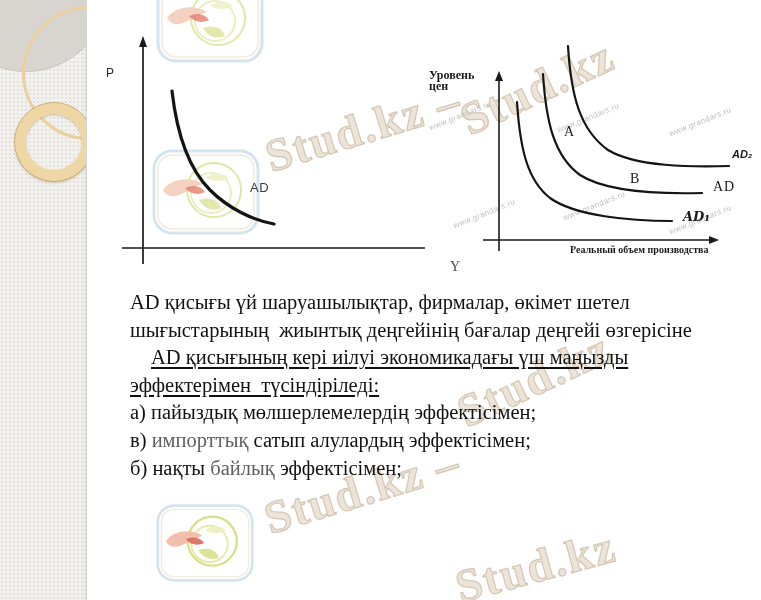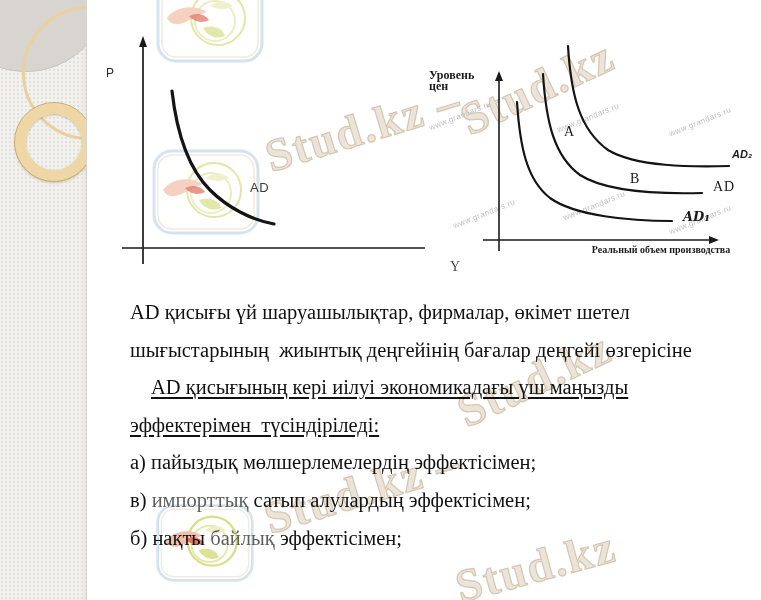--- a/index.html
+++ b/index.html
@@ -54,27 +54,27 @@
   .chart-label{position:absolute;z-index:6;color:#1a1a1a;}
   .lbl-p{left:106px;top:66px;font-family:"Liberation Sans",sans-serif;font-size:12px;color:#2b2b2b;}
   .lbl-ad-left{left:250px;top:180px;font-family:"Liberation Sans",sans-serif;font-size:13px;letter-spacing:0.5px;color:#3c3c3c;}
   .lbl-y{left:450px;top:259px;font-size:14px;color:#4a4a4a;}
   .lbl-price{left:429px;top:70px;width:50px;text-align:left;font-size:12px;font-weight:bold;line-height:11px;white-space:pre-line;}
   .lbl-a{left:564px;top:124px;font-size:14px;}
   .lbl-b{left:630px;top:171px;font-size:14px;}
   .lbl-ad2{left:732px;top:148px;font-size:11px;font-style:italic;font-weight:600;font-family:Liberation Sans, sans-serif;}
   .lbl-ad-right{left:713px;top:179px;font-size:14px;letter-spacing:1px;}
   .lbl-ad1{left:683px;top:209px;font-size:13px;font-style:italic;font-weight:600;font-family:"DejaVu Serif",serif;}
-  .lbl-real{left:570px;top:244px;width:182px;text-align:center;font-size:10px;font-weight:bold;}
+  .lbl-real{left:570px;top:244px;width:182px;text-align:left;font-size:10px;font-weight:bold;}
   
   .textblock{
     position:absolute;left:130px;top:289px;width:625px;z-index:5;
     font-size:20.5px;color:#111111;
   }
-  .tline{line-height:27.6px;white-space:pre-wrap;margin-top:10px;}
+  .tline{line-height:27.6px;white-space:pre-wrap;}
   .tline.underline{text-decoration:underline;text-underline-offset:3px;}
   .tline.indent{padding-left:21px;}
   .gray-word{color:#5f5f5f;}
 </style>
 </head>
 <body>
 
 <div class="stage">
 
   <div class="sidebar">

